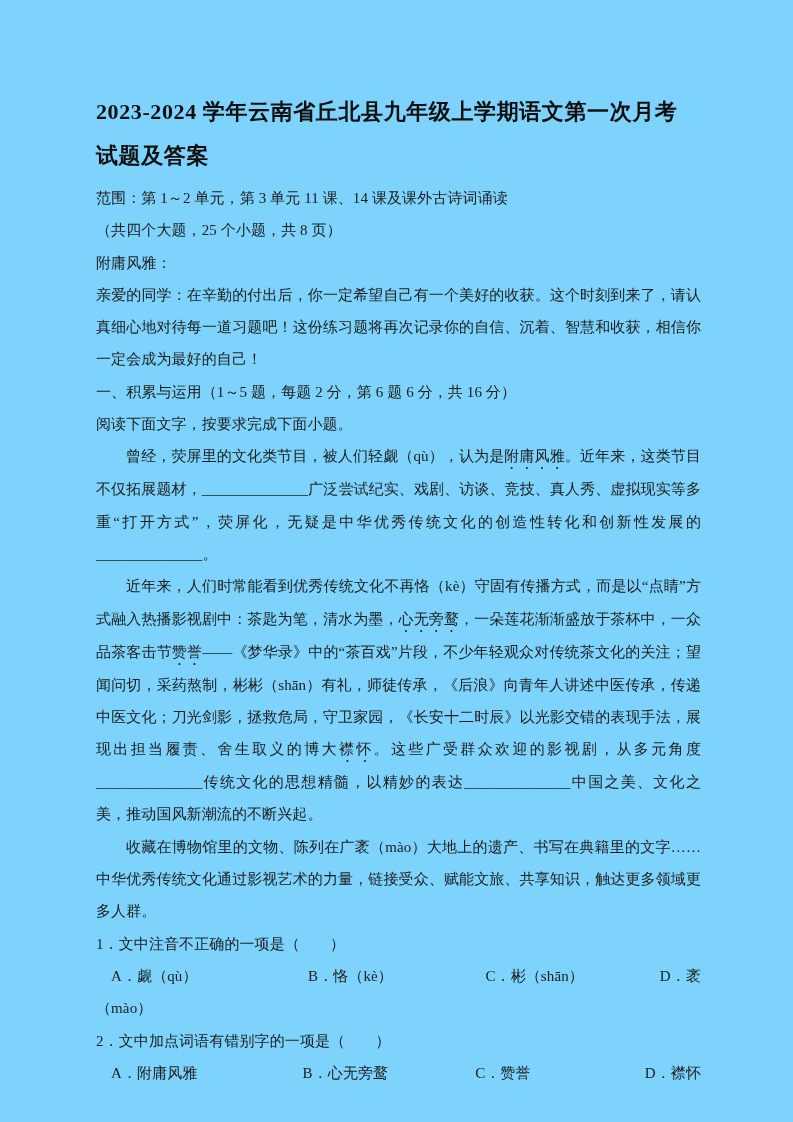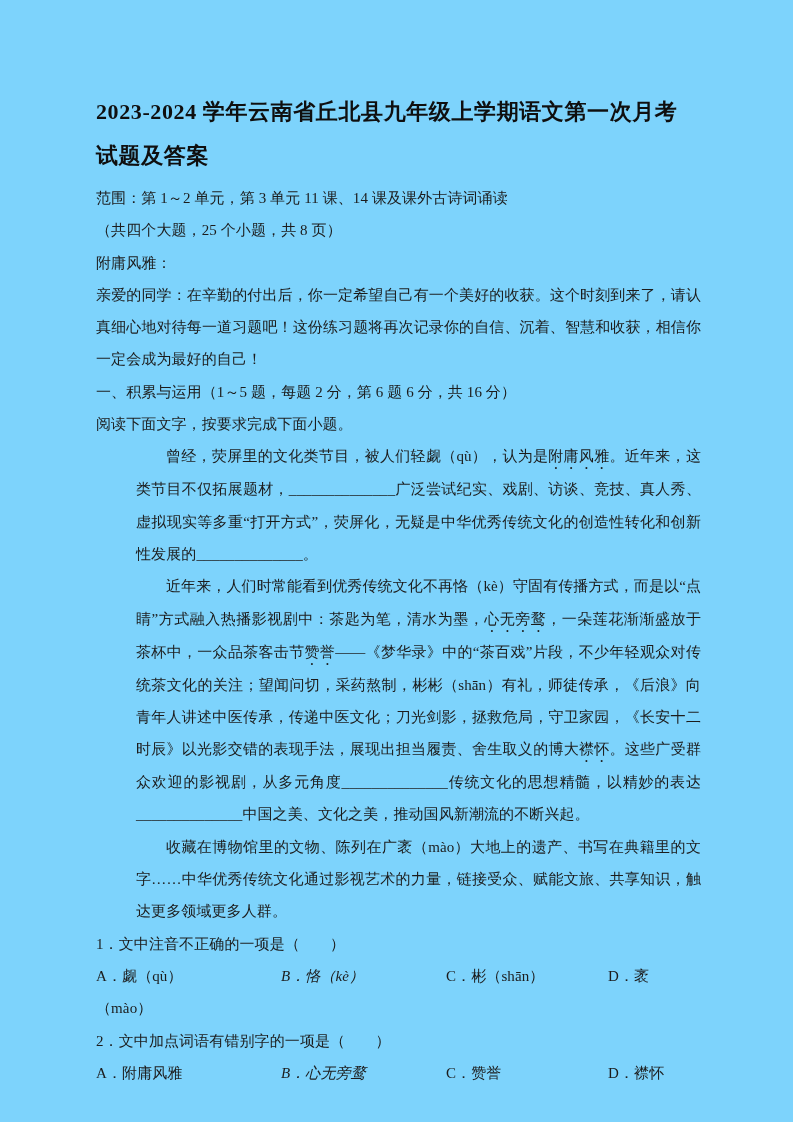--- a/index.html
+++ b/index.html
@@ -24,35 +24,35 @@
   }
   .title .tl { display: block; }
   .title-gap { height: 4px; }
   p, .line {
     font-size: 15px;
     line-height: 32.3px;
     letter-spacing: 0.1px;
     text-align: justify;
   }
   .center { text-align: left; }
-  .indent { text-indent: 2em; margin-left: 40px; }
+  .indent { text-indent: 2em; }
   .em-dot {
     -webkit-text-emphasis: filled dot;
     -webkit-text-emphasis-position: under left;
     text-emphasis: filled dot;
     text-emphasis-position: under left;
   }
   .u-line {
     text-underline-offset: 5px;
     text-decoration-thickness: 1px;
   }
   .opts { display: flex; }
-  .opts .opt { display: block; white-space: nowrap; }
+  .opts .opt { display: block; white-space: nowrap; margin-left: 15px; }
   .opt-1 { width: 185px; }
-  .opt-2 { width: 165px; font-style: italic; }
+  .opt-2 { width: 165px; }
   .opt-3 { width: 162px; }
   .opt-4 { flex: 1; }
 </style>
 </head>
 <body>
 
 <div class="page">
 
   <h1 class="title">
     <span class="tl">2023-2024 学年云南省丘北县九年级上学期语文第一次月考</span>

